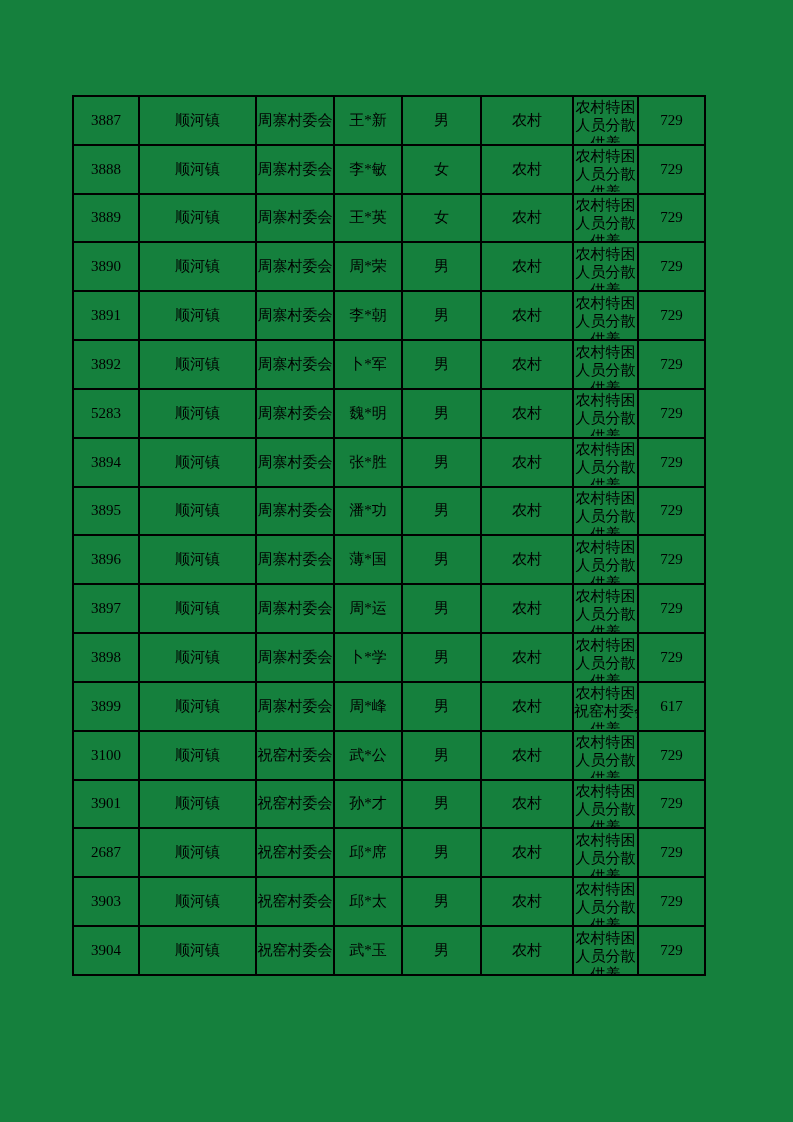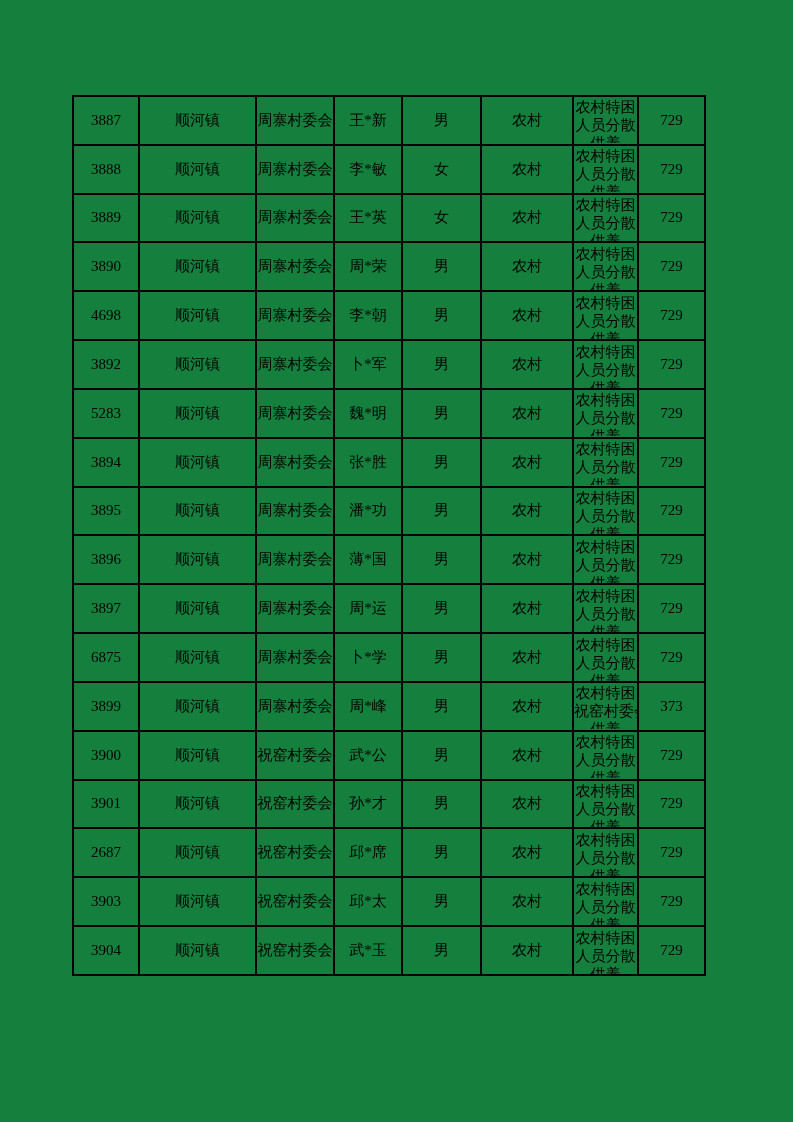--- a/index.html
+++ b/index.html
@@ -132,21 +132,21 @@
       <div class="cat-box">
               <span class="cat-line">农村特困</span>
               <span class="cat-line">人员分散</span>
               <span class="cat-line">供养</span>
             </div>
     </td>
     <td class="num">729</td>
   </tr>
 
   <tr>
-    <td class="num">4698</td>
+    <td class="num">3891</td>
     <td>顺河镇</td>
     <td>周寨村委会</td>
     <td>李*朝</td>
     <td>男</td>
     <td>农村</td>
     <td class="cat-cell">
       <div class="cat-box">
               <span class="cat-line">农村特困</span>
               <span class="cat-line">人员分散</span>
               <span class="cat-line">供养</span>
@@ -251,21 +251,21 @@
       <div class="cat-box">
               <span class="cat-line">农村特困</span>
               <span class="cat-line">人员分散</span>
               <span class="cat-line">供养</span>
             </div>
     </td>
     <td class="num">729</td>
   </tr>
 
   <tr>
-    <td class="num">6875</td>
+    <td class="num">3898</td>
     <td>顺河镇</td>
     <td>周寨村委会</td>
     <td>卜*学</td>
     <td>男</td>
     <td>农村</td>
     <td class="cat-cell">
       <div class="cat-box">
               <span class="cat-line">农村特困</span>
               <span class="cat-line">人员分散</span>
               <span class="cat-line">供养</span>
@@ -281,25 +281,25 @@
     <td>周*峰</td>
     <td>男</td>
     <td>农村</td>
     <td class="cat-cell">
       <div class="cat-box">
               <span class="cat-line">农村特困</span>
               <span class="cat-line">祝窑村委会</span>
               <span class="cat-line">供养</span>
             </div>
     </td>
-    <td class="num">373</td>
-  </tr>
-
-  <tr>
-    <td class="num">3900</td>
+    <td class="num">617</td>
+  </tr>
+
+  <tr>
+    <td class="num">3100</td>
     <td>顺河镇</td>
     <td>祝窑村委会</td>
     <td>武*公</td>
     <td>男</td>
     <td>农村</td>
     <td class="cat-cell">
       <div class="cat-box">
               <span class="cat-line">农村特困</span>
               <span class="cat-line">人员分散</span>
               <span class="cat-line">供养</span>

